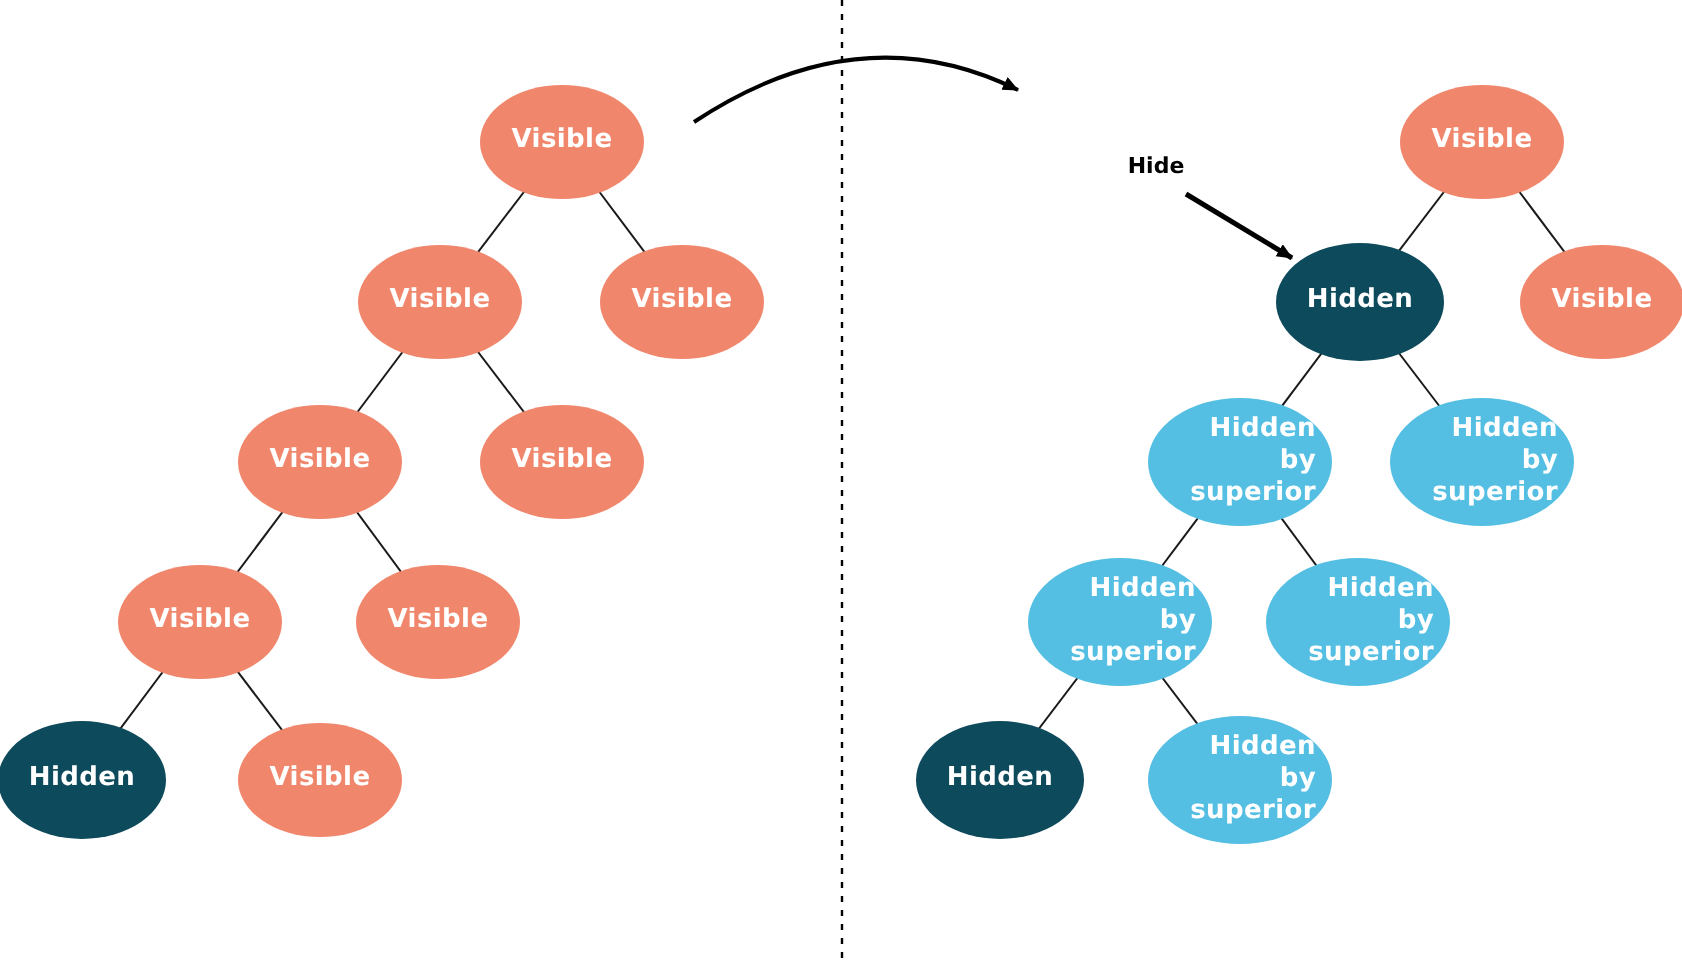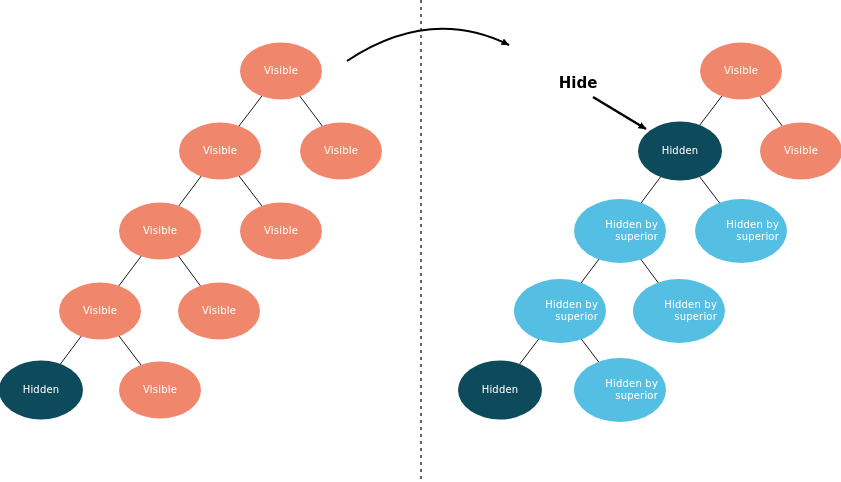--- a/index.html
+++ b/index.html
@@ -13,33 +13,33 @@
   #diagram-svg{
     position:absolute;left:0;top:0;width:841px;height:482px;z-index:1;
   }
   .node{
     position:absolute;
     transform:translate(-50%,-50%);
     border-radius:50%;
     color:#ffffff;
     display:flex;align-items:center;justify-content:center;
     text-align:center;
-    font-size:10px;font-weight:400;line-height:1.25;
+    font-size:13px;font-weight:700;line-height:1.25;
     z-index:2;
     box-sizing:border-box;
     letter-spacing:.2px;
   }
   .node.visible{width:82px;height:57px;}
   .node.hidden{width:84px;height:59px;}
   .node.hidden_by_superior{width:92px;height:64px;padding:0 8px;text-align:right;}
   .annotation{
     position:absolute;
     z-index:3;
     color:#000;
-    font-size:15px;
+    font-size:11px;
     font-weight:600;
     transform:translate(-50%,-50%);
   }
 </style>
 </head>
 <body>
 
 <div id="stage">
   <svg id="diagram-svg" xmlns="http://www.w3.org/2000/svg" viewBox="0 0 841 482">
     <defs>

